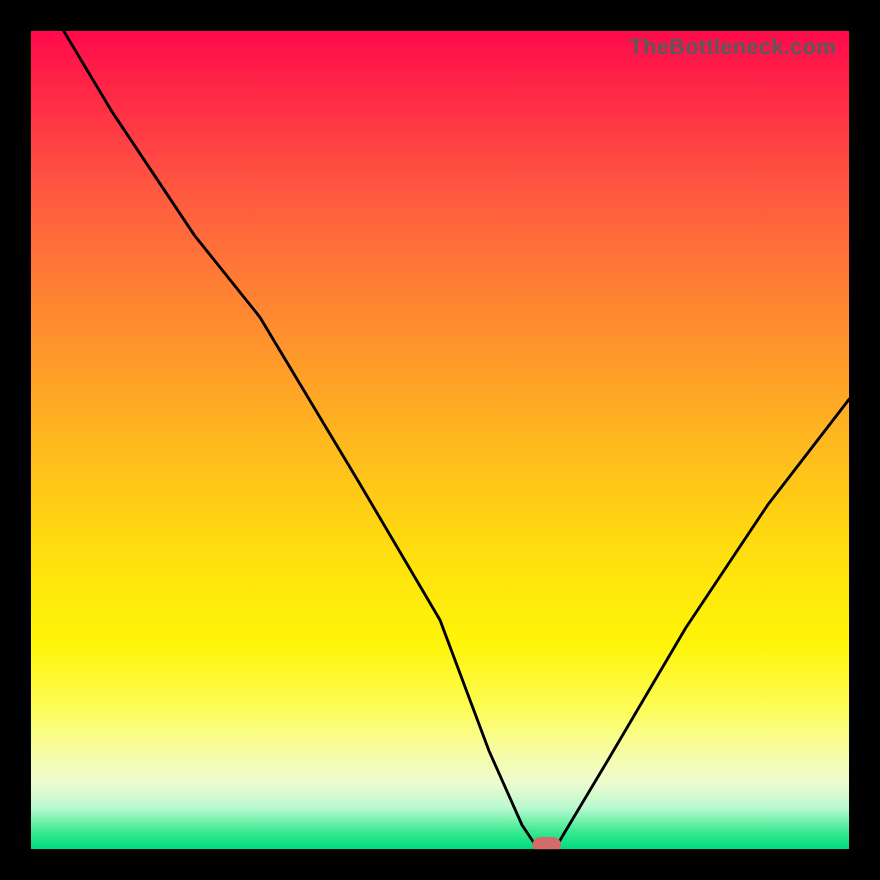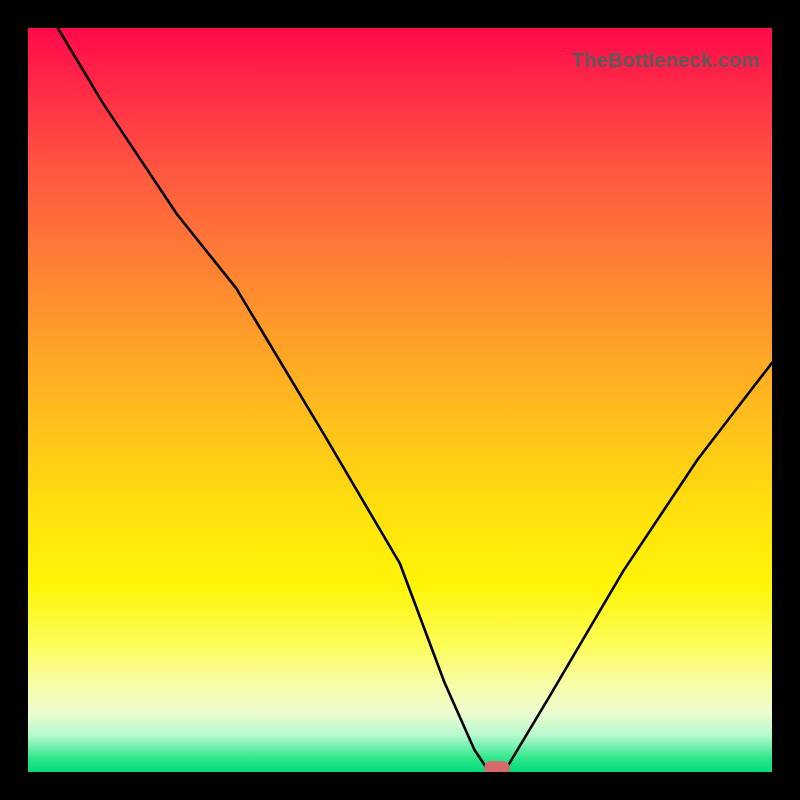--- a/index.html
+++ b/index.html
@@ -46,21 +46,20 @@
   }
   .watermark {
     position: absolute;
     top: 4px;
     right: 12px;
     font-family: Arial, Helvetica, sans-serif;
     font-size: 20px;
     font-weight: 600;
     color: #5a5a5a;
     letter-spacing: 0.2px;
-    margin-top: 17px;
   }
   svg.curve {
     position: absolute;
     left: 0; top: 0;
     width: 744px;
     height: 744px;
   }
   .marker {
     position: absolute;
     width: 26px;

